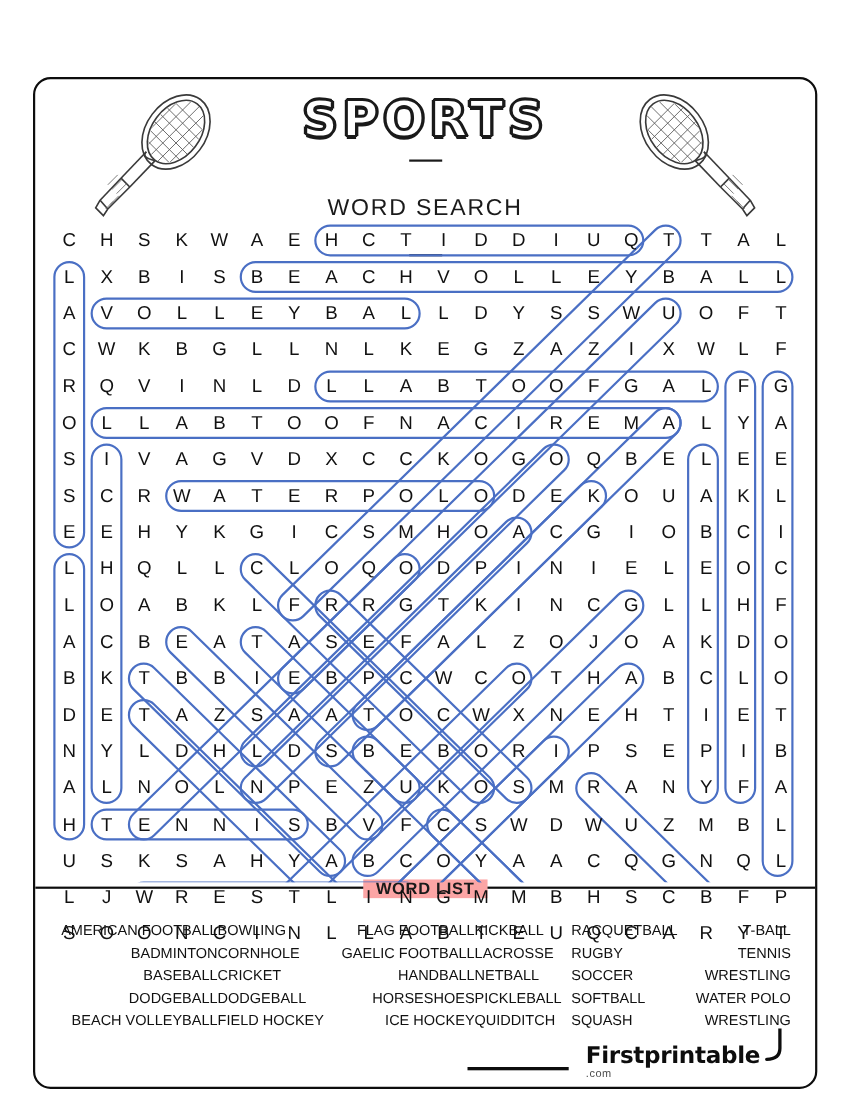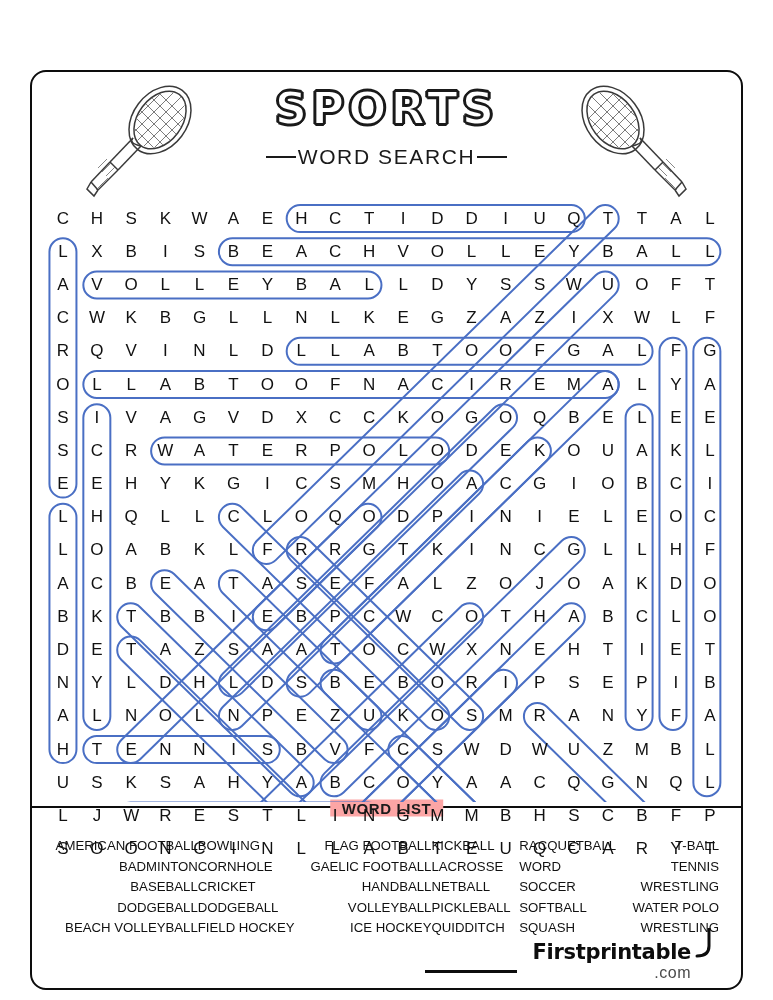--- a/index.html
+++ b/index.html
@@ -38,21 +38,21 @@
     color:#ffffff;
     -webkit-text-stroke:2px #1a1a1a;
     line-height:1;
     margin:0;
     text-shadow:
        2px 0 0 #1a1a1a, -2px 0 0 #1a1a1a,
        0 2px 0 #1a1a1a, 0 -2px 0 #1a1a1a;
   }
   .sub-row{
     display:flex;align-items:center;justify-content:center;
-    gap:2px;margin-top:14px;
+    gap:30px;margin-top:14px;flex-direction:column;
   }
   .sub-rule{width:30px;height:2px;background:#1a1a1a;}
   .subtitle{
     font-size:21px;letter-spacing:1.6px;font-weight:400;color:#1a1a1a;
   }
   .racket{position:absolute;top:8px;}
   .racket.left{left:52px;}
   .racket.right{right:52px;}
 
   
@@ -115,21 +115,21 @@
     display:flex;align-items:flex-end;gap:16px;
   }
   .foot-rule{width:92px;height:3px;background:#0d0d0d;margin-bottom:9px;}
   .brand-box{position:relative;padding-right:20px;}
   .brand{
     font-family:"DejaVu Sans", sans-serif;
     font-size:21px;font-weight:bold;letter-spacing:-0.3px;color:#0d0d0d;
     line-height:1;
   }
   .brand-com{
-    text-align:right;font-size:16px;color:#4a4a4a;margin-top:1px;
+    font-size:10px;color:#4a4a4a;margin-top:1px;
     letter-spacing:0.5px;
   }
   .brand-swoosh{
     position:absolute;right:-2px;top:-14px;
   }
 </style>
 </head>
 <body>
 
 <div class="page">
@@ -707,33 +707,33 @@
           <div class="wl-item">BOWLING</div>
           <div class="wl-item">CORNHOLE</div>
           <div class="wl-item">CRICKET</div>
           <div class="wl-item">DODGEBALL</div>
           <div class="wl-item">FIELD HOCKEY</div>
         </div>
         <div class="wl-col c2">
           <div class="wl-item">FLAG FOOTBALL</div>
           <div class="wl-item">GAELIC FOOTBALL</div>
           <div class="wl-item">HANDBALL</div>
-          <div class="wl-item">VOLLEYBALL</div>
+          <div class="wl-item">HORSESHOES</div>
           <div class="wl-item">ICE HOCKEY</div>
         </div>
         <div class="wl-col c3">
           <div class="wl-item">KICKBALL</div>
           <div class="wl-item">LACROSSE</div>
           <div class="wl-item">NETBALL</div>
           <div class="wl-item">PICKLEBALL</div>
           <div class="wl-item">QUIDDITCH</div>
         </div>
         <div class="wl-col c4">
           <div class="wl-item">RACQUETBALL</div>
-          <div class="wl-item">WORD</div>
+          <div class="wl-item">RUGBY</div>
           <div class="wl-item">SOCCER</div>
           <div class="wl-item">SOFTBALL</div>
           <div class="wl-item">SQUASH</div>
         </div>
         <div class="wl-col c5">
           <div class="wl-item">T-BALL</div>
           <div class="wl-item">TENNIS</div>
           <div class="wl-item">WRESTLING</div>
           <div class="wl-item">WATER POLO</div>
           <div class="wl-item">WRESTLING</div>

